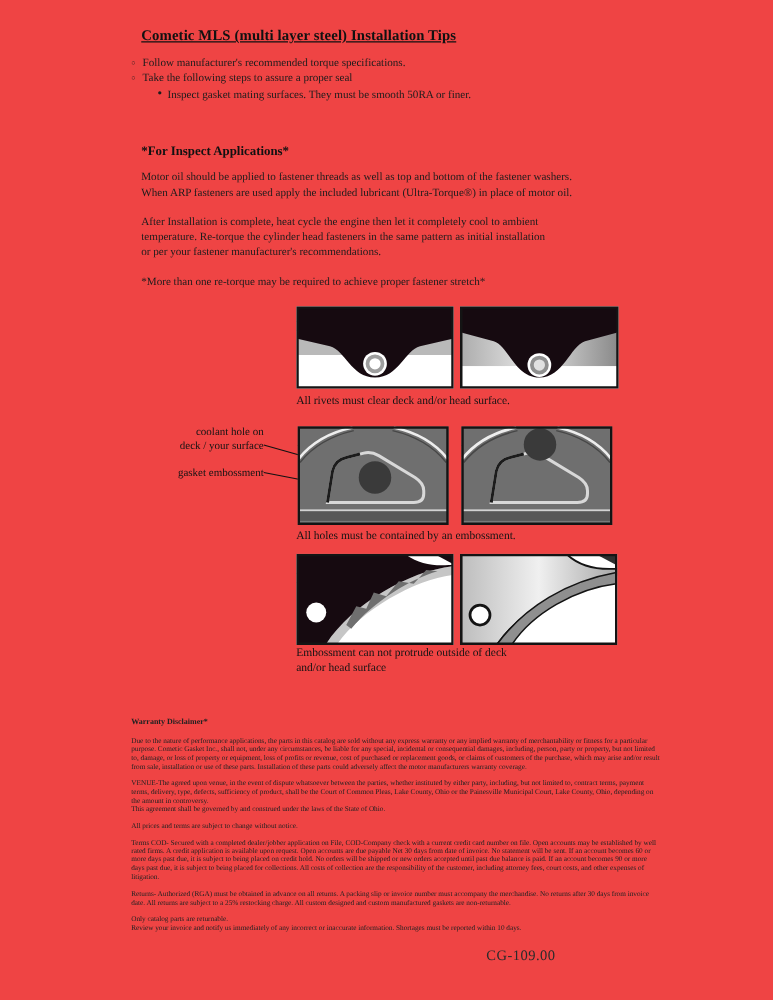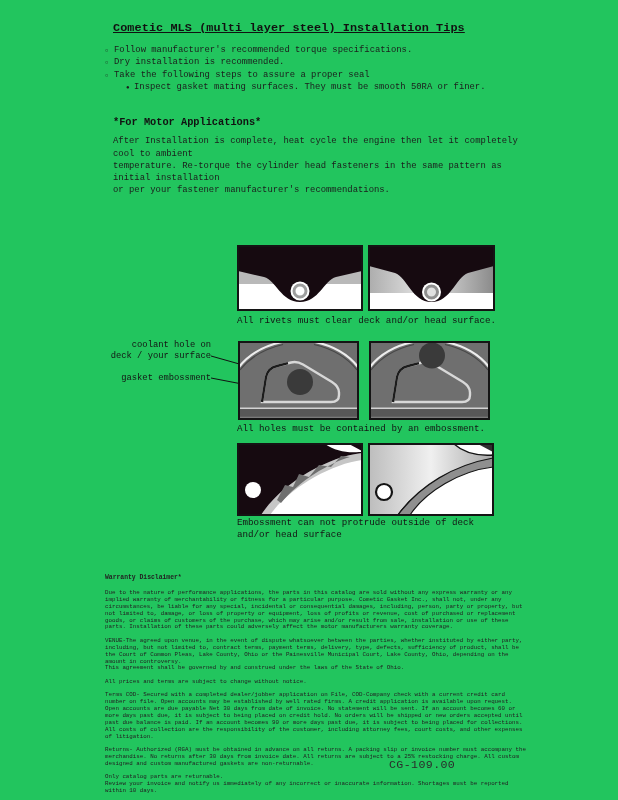--- a/index.html
+++ b/index.html
@@ -1,18 +1,18 @@
 <!DOCTYPE html>
 <html><head>
 <meta charset="utf-8">
 <style>
   html,body { margin:0; padding:0; background:#ffffff; }
   .page {
-    position:relative; width:618px; height:800px; background:#22c55e;
-    font-family:Liberation Mono, monospace; color:#1c1c1c; overflow:hidden;
+    position:relative; width:618px; height:800px; background:#ef4444;
+    font-family:Liberation Serif, serif; color:#1c1c1c; overflow:hidden;
   }
   .abs { position:absolute; }
 
   
   .doc-title {
     left:113px; top:21px; font-size:11.8px; font-weight:bold;
     text-decoration:underline; letter-spacing:0.1px; color:#111;
   }
 
   
@@ -42,30 +42,32 @@
 </style>
 </head>
 <body>
 
 <div class="page">
 
   <div class="abs doc-title">Cometic MLS (multi layer steel) Installation Tips</div>
 
   <div class="abs tips">
     <div class="bullet">Follow manufacturer's recommended torque specifications.</div>
-    <div class="bullet">Dry installation is recommended.</div>
     <div class="bullet">Take the following steps to assure a proper seal</div>
     <div class="subbullet">Inspect gasket mating surfaces.  They must be smooth 50RA or finer.</div>
   </div>
 
   <div class="abs diesel">
-    <div class="diesel-heading">*For Motor Applications*</div>
+    <div class="diesel-heading">*For Inspect Applications*</div>
+    <p>Motor oil should be applied to fastener threads as well as top and bottom of the fastener washers.
+When ARP fasteners are used apply the included lubricant (Ultra-Torque®) in place of motor oil.</p>
     <p>After Installation is complete, heat cycle the engine then let it completely cool to ambient
 temperature. Re-torque the cylinder head fasteners in the same pattern as initial installation
 or per your fastener manufacturer's recommendations.</p>
+    <p>*More than one re-torque may be required to achieve proper fastener stretch*</p>
   </div>
 
   <div class="abs dlabel" style="left:237px; top:229px; width:126px;">RIGHT</div>
   <div class="abs dlabel" style="left:368px; top:229px; width:127px;">WRONG</div>
 
   <svg class="abs" style="left:237px; top:245px;" width="126" height="66" viewBox="0 0 126 66">
     <rect x="0" y="0" width="126" height="66" fill="#ffffff"></rect>
     <rect x="1" y="26" width="124" height="13" fill="#b9b9b9"></rect>
     <rect x="1" y="39" width="124" height="26" fill="#ffffff"></rect>
     <path d="M1,1 H125 V26 L99,32 C87,35 82,57 63,57 C44,57 39,35 27,32 L1,26 Z" fill="#160a10"></path>

